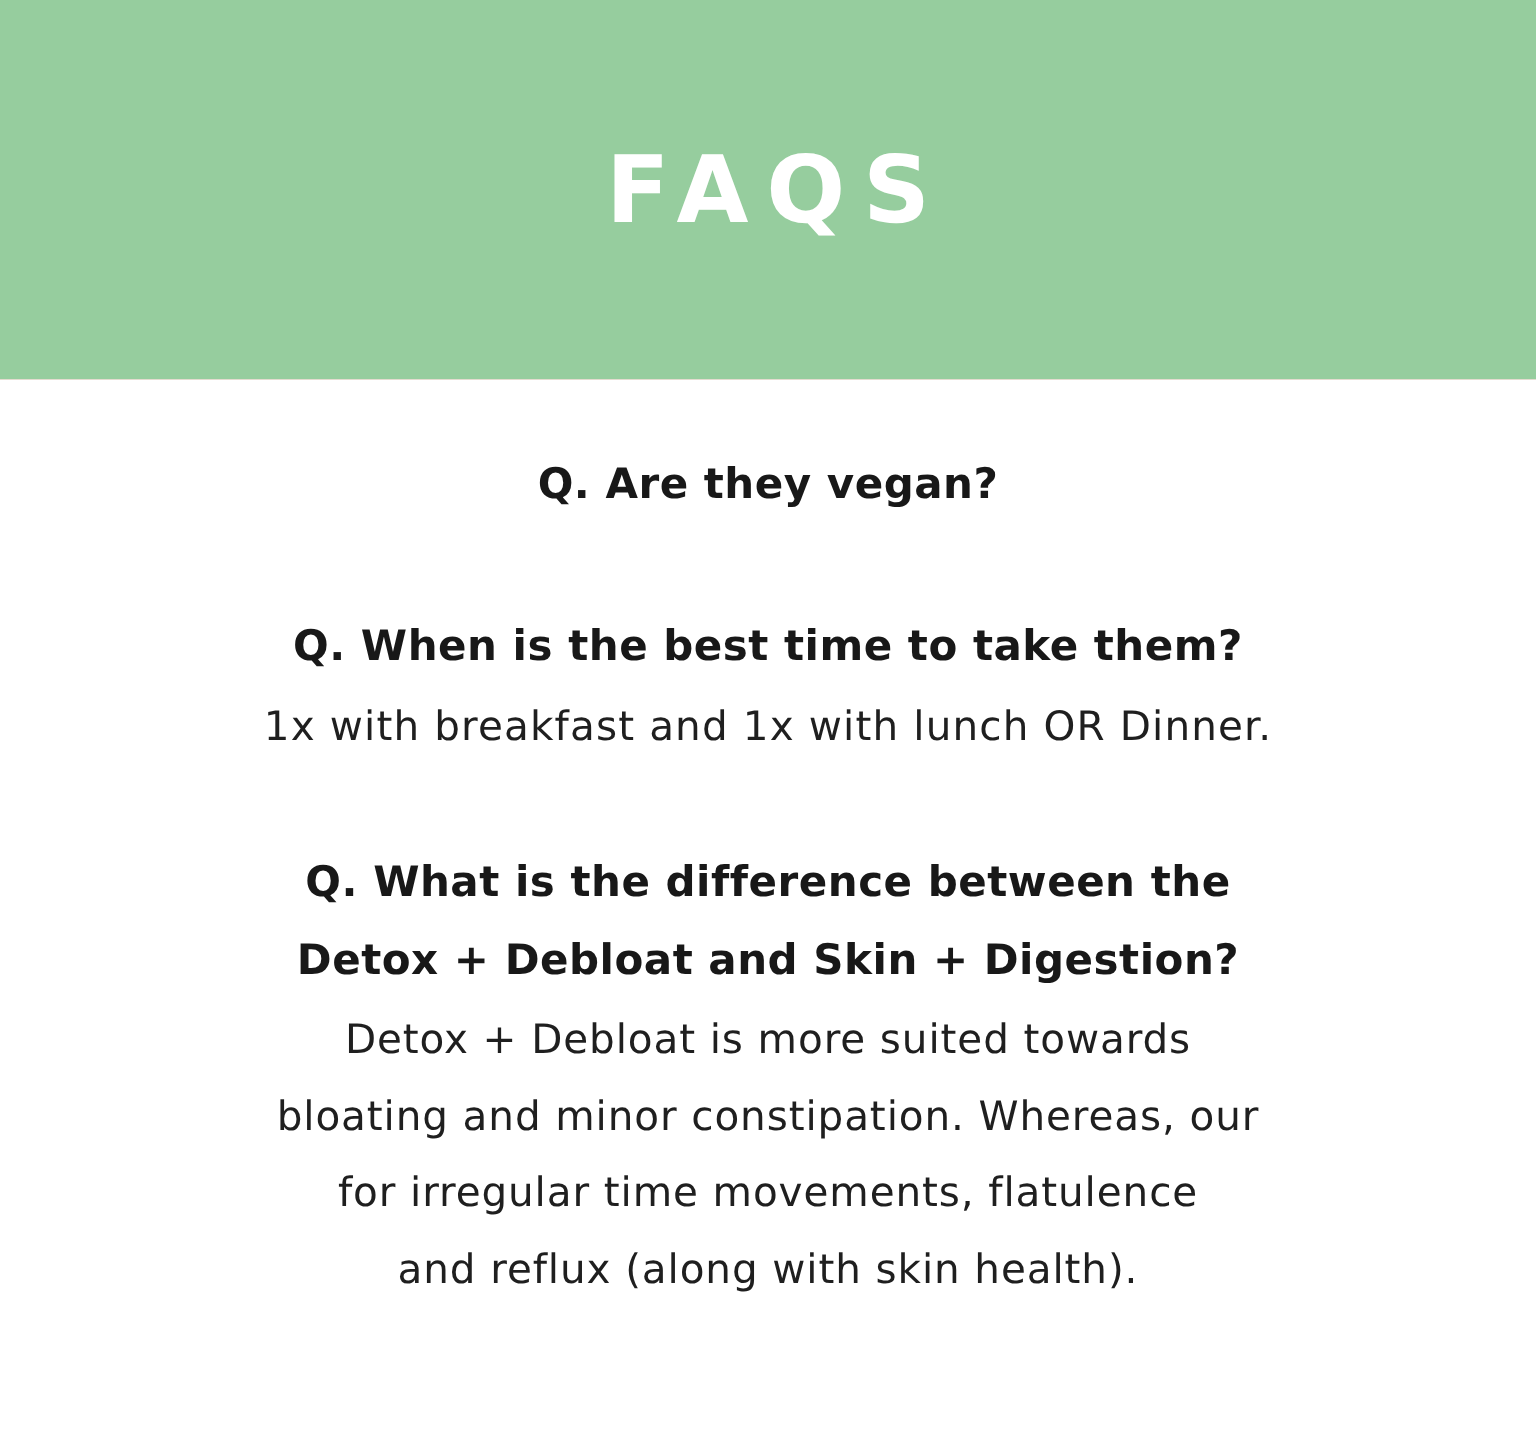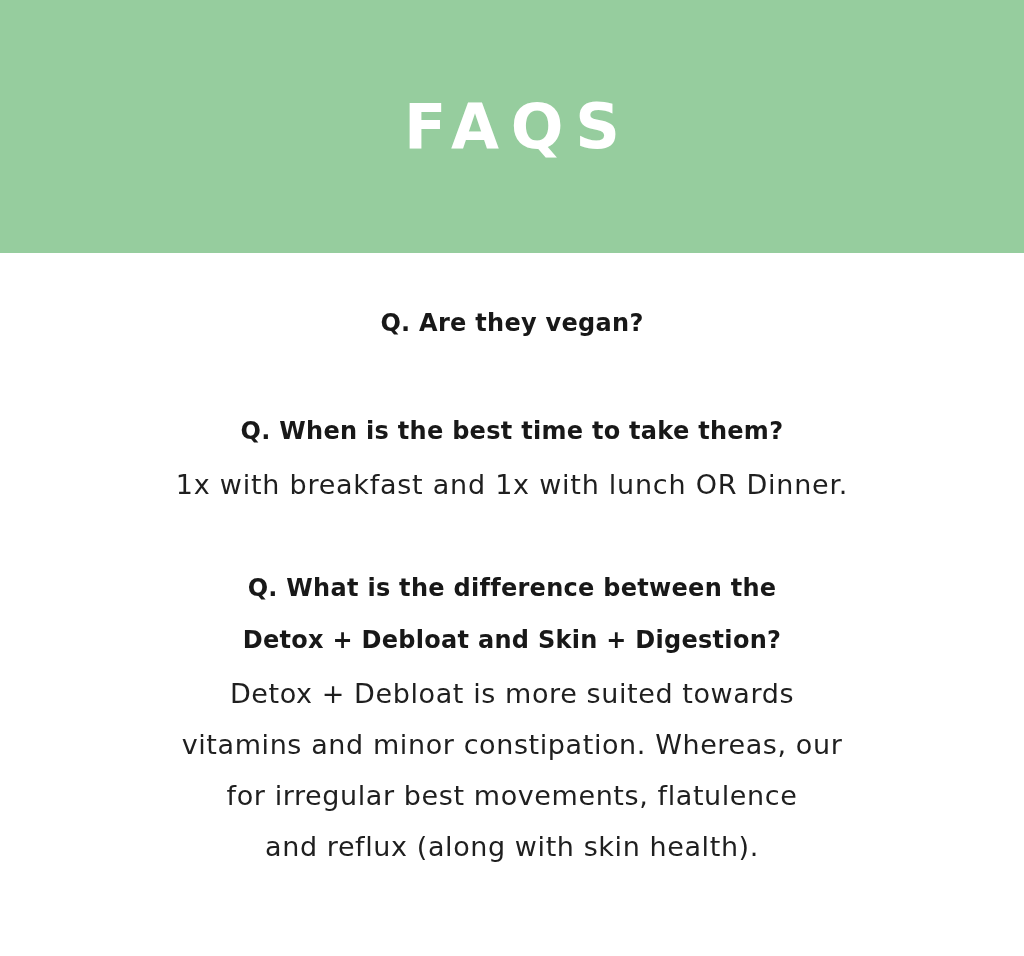--- a/index.html
+++ b/index.html
@@ -65,21 +65,21 @@
     width: 100%;
     text-align: center;
     margin-bottom: 50px;
   }
   .faq-block:last-child {
     margin-bottom: 0;
   }
 
   .faq-question {
     color: #181818;
-    font-size: 24px;
+    font-size: 28px;
     font-weight: 700;
     letter-spacing: 0.012em;
     line-height: 52px;
     margin: 0 0 2px 0;
     text-align: center;
   }
 
   .faq-answer {
     color: #1f1f1f;
     font-size: 27px;
@@ -118,20 +118,20 @@
       <div class="faq-answer">1x with breakfast and 1x with lunch OR Dinner.</div>
     </div>
 
     <div class="faq-block block-3">
       <div class="faq-question">
         <div>Q. What is the difference between the</div>
         <div>Detox + Debloat and Skin + Digestion?</div>
       </div>
       <div class="faq-answer">
         <div>Detox + Debloat is more suited towards</div>
-        <div>vitamins and minor constipation. Whereas, our</div>
-        <div>for irregular best movements, flatulence</div>
+        <div>bloating and minor constipation. Whereas, our</div>
+        <div>for irregular time movements, flatulence</div>
         <div>and reflux (along with skin health).</div>
       </div>
     </div>
 
   </div>
 </div>
 
 </body></html>

